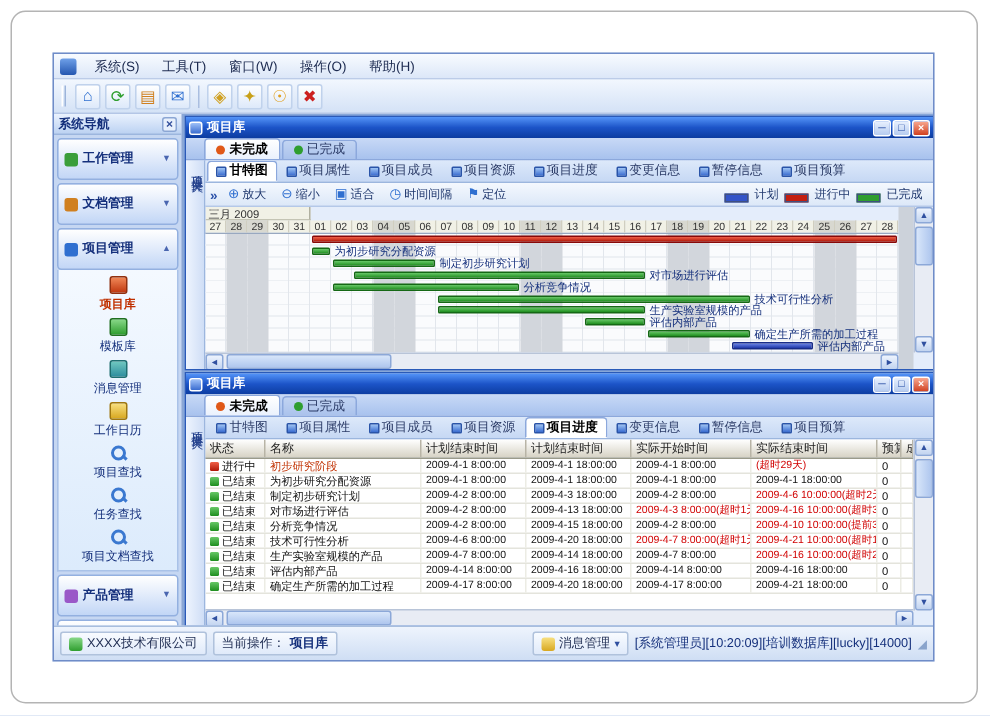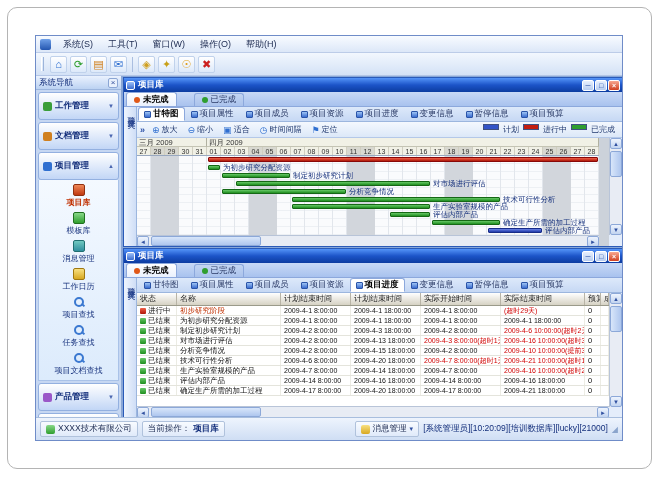--- a/index.html
+++ b/index.html
@@ -15,21 +15,21 @@
 .toolbar{position:absolute;left:0;top:17px;right:0;height:23px;display:flex;align-items:center;gap:3px;padding:0 5px;background:linear-gradient(#f2f7fe,#d4e2f6);border-bottom:1px solid #b4c6e6}
 .grip{width:3px;height:14px;border-left:1px solid #ffffff;border-right:1px solid #9cb4da;margin-right:3px}
 .tbicon{width:17px;height:17px;border-radius:2px;display:flex;align-items:center;justify-content:center;font-size:11px;background:linear-gradient(#ffffff,#dde9fa);border:1px solid #c0d2ec}
 .tbsep{width:1px;height:15px;background:#aabee0;margin:0 2px}
 
 
 .appbody{position:absolute;left:0;top:40px;right:0;bottom:23px;display:flex}
 
 
 .sidebar{width:86px;background:#c6d7f2;border-right:1px solid #8ba6d4;display:flex;flex-direction:column;overflow:hidden}
-.sb-header{height:14px;display:flex;align-items:center;padding:0 3px;background:linear-gradient(#eaf2fe,#bcd2f2);border-bottom:1px solid #9cb6de;color:#15307c;font-weight:normal;font-size:8.5px;flex:0 0 auto}
+.sb-header{height:14px;display:flex;align-items:center;padding:0 3px;background:linear-gradient(#eaf2fe,#bcd2f2);border-bottom:1px solid #9cb6de;color:#15307c;font-weight:bold;font-size:8.5px;flex:0 0 auto}
 .sb-x{margin-left:auto;width:10px;height:10px;line-height:8px;text-align:center;border:1px solid #8ba6d4;background:#e8f0fc;font-size:8px;color:#34509c;border-radius:2px}
 .sb-group{margin:2px 2px 0;height:28px;display:flex;align-items:center;gap:3px;padding:12px 4px;background:linear-gradient(#ffffff,#c2d6f6);border:1px solid #93b0e0;border-radius:3px;color:#15307c;font-weight:bold;font-size:8.5px;flex:0 0 auto;white-space:nowrap;overflow:hidden}
 .sb-gic{width:9px;height:9px;border-radius:2px;flex:0 0 auto}
 .sb-chev{margin-left:auto;font-size:6px;color:#4a66b0}
 .sb-panel{margin:0 2px;background:linear-gradient(#f4f9ff,#dcebfc);border:1px solid #a9c2e8;border-top:none;padding:2px 0;flex:0 0 auto}
 .sb-item{height:28px;display:flex;flex-direction:column;align-items:center;justify-content:center;gap:1px;cursor:default}
 .sb-item .lbl{font-size:8px;color:#15307c;white-space:nowrap}
 .sb-item.sel .lbl{color:#c03000;font-weight:bold}
 .sb-ic{width:12px;height:12px;border-radius:2px}
 .ic-db{background:linear-gradient(#f08858,#c03810);border:1px solid #903010}
@@ -48,38 +48,38 @@
 .win1{top:1px;height:170px}
 .win2{top:172px;height:170px}
 .win-title{height:14px;display:flex;align-items:center;gap:3px;padding:0 2px;background:linear-gradient(#5494f8,#1c54c8 50%,#0c3ca0);color:#fff;font-weight:bold;font-size:8.5px}
 .wt-ic{width:9px;height:9px;border:1px solid #fff;border-radius:2px;background:linear-gradient(#9ec0f8,#3a6cd0);flex:0 0 auto}
 .wbtns{margin-left:auto;display:flex;gap:1px}
 .wb{width:12px;height:11px;border:1px solid #fff;border-radius:2px;background:linear-gradient(#e8f0fe,#b6ccf0);color:#1c44a0;font-size:7px;line-height:9px;text-align:center}
 .wb.close{background:linear-gradient(#f8a890,#d04020);color:#fff}
 .win-body{position:absolute;left:0;right:0;top:14px;bottom:0;background:#e4edfb;overflow:hidden}
 
 
-.ftabs{position:absolute;left:0;right:0;top:0;height:15px;background:linear-gradient(#c8d9f6,#a8c2ee);border-bottom:1px solid #8ca8dc;display:flex;align-items:flex-end;padding-left:2px;gap:17px}
+.ftabs{position:absolute;left:0;right:0;top:0;height:15px;background:linear-gradient(#c8d9f6,#a8c2ee);border-bottom:1px solid #8ca8dc;display:flex;align-items:flex-end;padding-left:12px;gap:1px}
 .ftab{height:13px;display:flex;align-items:center;gap:3px;padding:0 7px;font-size:8.5px;border:1px solid #8ca8dc;border-bottom:none;border-radius:3px 3px 0 0;background:linear-gradient(#c2d4f2,#aac2ec);color:#2a3a66;white-space:nowrap}
 .ftab.sel{height:14px;background:linear-gradient(#ffffff,#eaf1fd);font-weight:bold;color:#000}
 .ft-ic{width:6px;height:6px;border-radius:50%}
 .ft-red{background:#e05818}.ft-green{background:#2f9e2f}
 .strip{position:absolute;left:0;top:15px;bottom:0;width:13px;background:linear-gradient(90deg,#eef4fe,#cfdef6);border-right:1px solid #9cb6de;display:flex;justify-content:center;padding-top:3px}
 .strip .vtext{writing-mode:vertical-rl;font-size:8px;color:#23408c;letter-spacing:1px}
 .vtabs{position:absolute;left:13px;right:0;top:15px;height:15px;background:linear-gradient(#dde9fa,#c6d8f4);border-bottom:1px solid #9cb6de;display:flex;align-items:flex-end;padding-left:1px}
 .vtab{height:14px;display:flex;align-items:center;gap:2px;padding:0 5px;font-size:8.5px;color:#2a3a66;border:1px solid transparent;white-space:nowrap}
 .vtab.sel{background:#fff;border:1px solid #8ca8dc;border-bottom:1px solid #fff;border-radius:3px 3px 0 0;color:#000;font-weight:bold}
 .vt-ic{width:7px;height:7px;border-radius:1px;background:linear-gradient(#9ec4f4,#3a6cd0);border:1px solid #2a54a8;flex:0 0 auto}
 
 
 .gtb{position:absolute;left:13px;right:0;top:30px;height:16px;background:linear-gradient(#f4f8fe,#dce8f8);border-bottom:1px solid #b4c8e8;display:flex;align-items:center;gap:4px;padding:0 3px;font-size:8px;color:#20386e}
 .ovf{color:#2a50a8;font-weight:bold;font-size:9px}
 .gbtn{display:flex;align-items:center;gap:2px;padding:1px 3px;border-radius:2px;white-space:nowrap}
 .gic{font-size:9px;color:#2f6fd0}
-.legend{margin-left:auto;display:flex;align-items:flex-start;gap:4px;padding-right:4px}
+.legend{margin-left:auto;display:flex;align-items:flex-end;gap:4px;padding-right:4px}
 .lg-sw{width:16px;height:6px;border:1px solid #405080}
 .lg-lb{font-size:8px}
 
 
 .timeline{position:absolute;left:13px;top:46px;width:462px;height:18px;border-bottom:1px solid #98a8c0;overflow:hidden}
 .months{display:flex;height:9px}
 .mcell{height:9px;font-size:7.5px;line-height:9px;padding-left:2px;background:#f1f1e6;border-right:1px solid #b0b0a0;border-bottom:1px solid #c4c4b4;color:#333;overflow:hidden;white-space:nowrap}
 .days{display:flex;height:9px}
 .dcell{width:14px;height:9px;font-size:7px;line-height:9px;text-align:center;background:#f1f1e6;border-right:1px solid #d0cec0;color:#333;flex:0 0 auto}
 .dcell.we{background:#d8d8d0}
@@ -338,21 +338,20 @@
                   <span class="lg-lb">计划</span>
                   <span class="lg-sw" style="background: rgb(196, 30, 16);"></span>
                   <span class="lg-lb">进行中</span>
                   <span class="lg-sw" style="background: rgb(47, 158, 47);"></span>
                   <span class="lg-lb">已完成</span>
                 </span>
               </div>
           <div class="timeline">
             <div class="months" id="months">
                   <span class="mcell" style="width: 70px;">三月 2009</span>
-                  <span class="mcell" style="width: 392px;">四月 2009</span>
                 </div>
             <div class="days" id="days">
                   <span class="dcell">27</span>
                   <span class="dcell we">28</span>
                   <span class="dcell we">29</span>
                   <span class="dcell">30</span>
                   <span class="dcell">31</span>
                   <span class="dcell">01</span>
                   <span class="dcell">02</span>
                   <span class="dcell">03</span>
@@ -620,18 +619,18 @@
     <span class="sp">
       <span>当前操作：</span>
       <span class="opval">项目库</span>
     </span>
     <span class="spacer"></span>
     <span class="sp">
       <span class="sic" style="background:linear-gradient(#f8e080,#d8a820)"></span>
       <span>消息管理</span>
       <span class="ddarrow">▾</span>
     </span>
-    <span class="session">[系统管理员][10:20:09][培训数据库][lucky][21000]</span>
+    <span class="session">[系统管理员][10:20:09][培训数据库][lucky][14000]</span>
     <span class="rgrip">◢</span>
   </div>
 
 </div>
 </div>
 
 </body></html>

